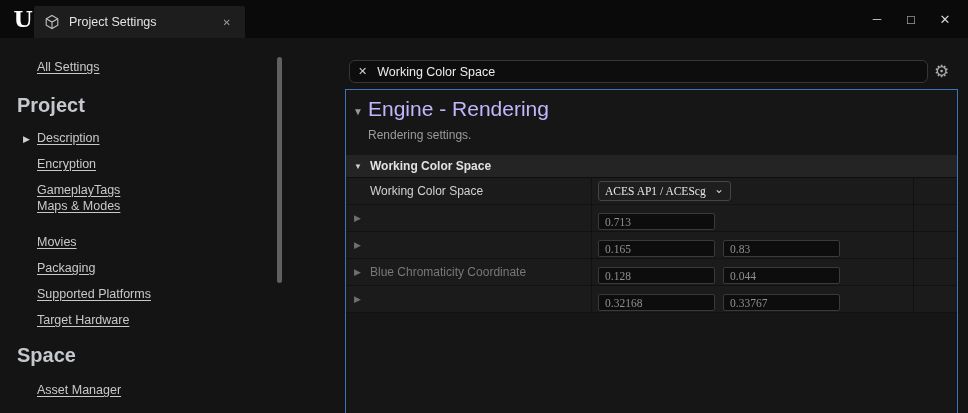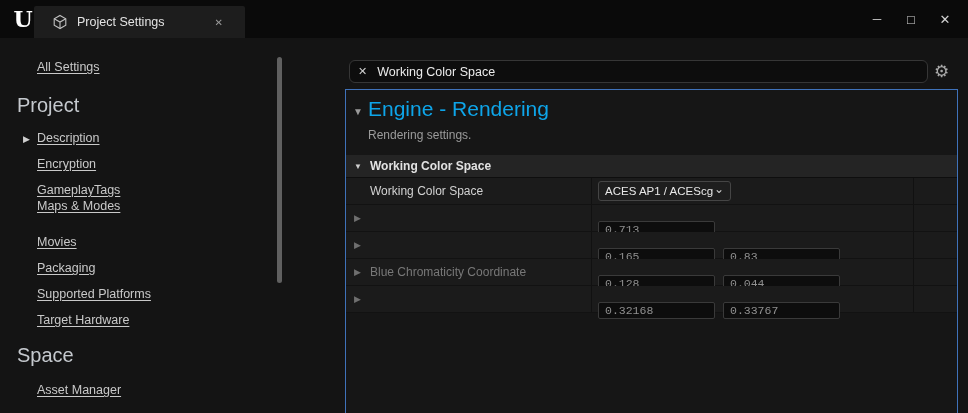--- a/index.html
+++ b/index.html
@@ -6,66 +6,66 @@
   .screen{
     position:relative;width:968px;height:413px;overflow:hidden;
     background:#141414;font-family:"Liberation Sans",sans-serif;
     -webkit-user-select:none;user-select:none;
   }
   
   .topbar{position:absolute;left:0;top:0;width:968px;height:38px;background:#0a0a0a;}
   .logo{position:absolute;left:10px;top:5px;width:26px;height:28px;color:#fff;
         font-family:"DejaVu Serif",serif;font-size:22px;font-weight:700;text-align:center;line-height:28px;}
   .tab{position:absolute;left:34px;top:6px;width:211px;height:32px;background:#1d1d1d;
-       display:flex;align-items:center;padding:0 18px;box-sizing:border-box;border-radius:2px 2px 0 0;cursor:pointer;}
+       display:flex;align-items:center;padding:0 10px;box-sizing:border-box;border-radius:2px 2px 0 0;cursor:pointer;}
   .tab-icon{width:16px;height:16px;flex:0 0 16px;}
   .tab-title{margin-left:9px;font-size:12.5px;color:#e3e3e3;white-space:nowrap;}
   .tab-close{margin-left:auto;color:#9a9a9a;font-size:10px;cursor:pointer;padding:2px 4px;}
   .win-controls{position:absolute;right:0;top:0;height:38px;display:flex;align-items:center;padding-right:6px;}
   .win-btn{width:34px;text-align:center;color:#d2d2d2;cursor:pointer;}
   .win-btn.min{font-size:12px;}
   .win-btn.max{font-size:13px;}
   .win-btn.cls{font-size:13px;}
   
   .side-link{position:absolute;font-size:12.5px;color:#c9c9c9;text-decoration:underline;
              text-underline-offset:2px;cursor:pointer;white-space:nowrap;}
-  .side-heading{position:absolute;font-size:20px;color:#c5c9ce;white-space:nowrap;}
+  .side-heading{position:absolute;font-size:20px;color:#c5c9ce;white-space:nowrap;font-weight:bold;}
   .side-arrow{position:absolute;font-size:9px;color:#cfcfcf;cursor:pointer;}
   .scroll-thumb{position:absolute;left:277px;top:57px;width:5px;height:226px;background:#606060;border-radius:3px;cursor:pointer;}
   
   .search-bar{position:absolute;left:349px;top:60px;width:579px;height:23px;background:#0d0d0d;
               border:1px solid #363636;border-radius:6px;box-sizing:border-box;display:flex;align-items:center;padding:0 8px;}
   .clear-icon{font-size:11px;color:#d0d0d0;cursor:pointer;line-height:1;}
   .search-input{margin-left:10px;flex:1;background:transparent;border:none;outline:none;
                 color:#ebebeb;font-size:12.5px;font-family:inherit;padding:0;}
   .gear-icon{position:absolute;left:934px;top:61px;font-size:17px;color:#a9a9a9;cursor:pointer;}
   
   .panel{position:absolute;left:345px;top:89px;width:613px;height:330px;background:#161616;
          border:1px solid #3f72ba;box-sizing:border-box;}
   .panel-collapse{position:absolute;left:7px;top:16px;font-size:10px;color:#9a9a9a;cursor:pointer;}
-  .panel-title{position:absolute;left:22px;top:7px;font-size:21px;color:#0ea5e9;white-space:nowrap;}
+  .panel-title{position:absolute;left:22px;top:7px;font-size:21px;color:#c4b5fd;white-space:nowrap;}
   .panel-subtitle{position:absolute;left:22px;top:38px;font-size:12px;color:#9b9b9b;white-space:nowrap;}
   .section-strip{position:absolute;left:0;top:65px;width:100%;height:23px;background:#242424;
                  border-bottom:1px solid #0e0e0e;box-sizing:border-box;cursor:pointer;}
   .section-collapse{position:absolute;left:8px;top:7px;font-size:8px;color:#cfcfcf;}
   .section-label{position:absolute;left:24px;top:0;line-height:23px;font-size:12px;font-weight:700;color:#e2e2e2;white-space:nowrap;}
   .rows{position:absolute;left:0;top:88px;width:100%;}
   .row{position:relative;height:27px;background:#1b1b1b;border-bottom:1px solid #121212;box-sizing:border-box;}
   .row-label{position:absolute;left:24px;top:0;line-height:26px;font-size:12px;color:#d2d2d2;white-space:nowrap;}
   .row-label.dim{color:#787878;}
   .row-expander{position:absolute;left:8px;top:0;line-height:26px;font-size:9px;color:#6f6f6f;cursor:pointer;}
   .vdiv{position:absolute;top:0;width:1px;height:26px;background:#111;}
   .v1{left:245px;} .v2{left:567px;}
   .dropdown{position:absolute;left:252px;top:3px;width:133px;height:20px;background:#1e1e1e;
             border:1px solid #454545;border-radius:3px;box-sizing:border-box;display:flex;align-items:center;
-            padding:0 6px;cursor:pointer;}
+            padding:0 6px;cursor:pointer;font-family:Liberation Serif, serif;}
   .dd-text{font-size:11.5px;color:#e8e8e8;white-space:nowrap;}
   .dd-chevron{margin-left:auto;font-size:12px;color:#cfcfcf;line-height:8px;position:relative;top:-2px;}
-  .num-input{position:absolute;top:16px;width:117px;height:17px;background:#0d0d0d;border:1px solid #3a3a3a;
-             border-radius:2px;box-sizing:border-box;color:#909090;font-size:11.5px;font-family:Liberation Mono, monospace;
+  .num-input{position:absolute;top:8px;width:117px;height:17px;background:#0d0d0d;border:1px solid #3a3a3a;
+             border-radius:2px;box-sizing:border-box;color:#909090;font-size:11.5px;font-family:Liberation Serif, serif;
              padding:0 6px;outline:none;}
   .px1{left:252px;} .px2{left:377px;}
 </style>
 </head>
 <body>
 
 <div class="screen">
 
   <div class="topbar">
     <div class="logo">U</div>

